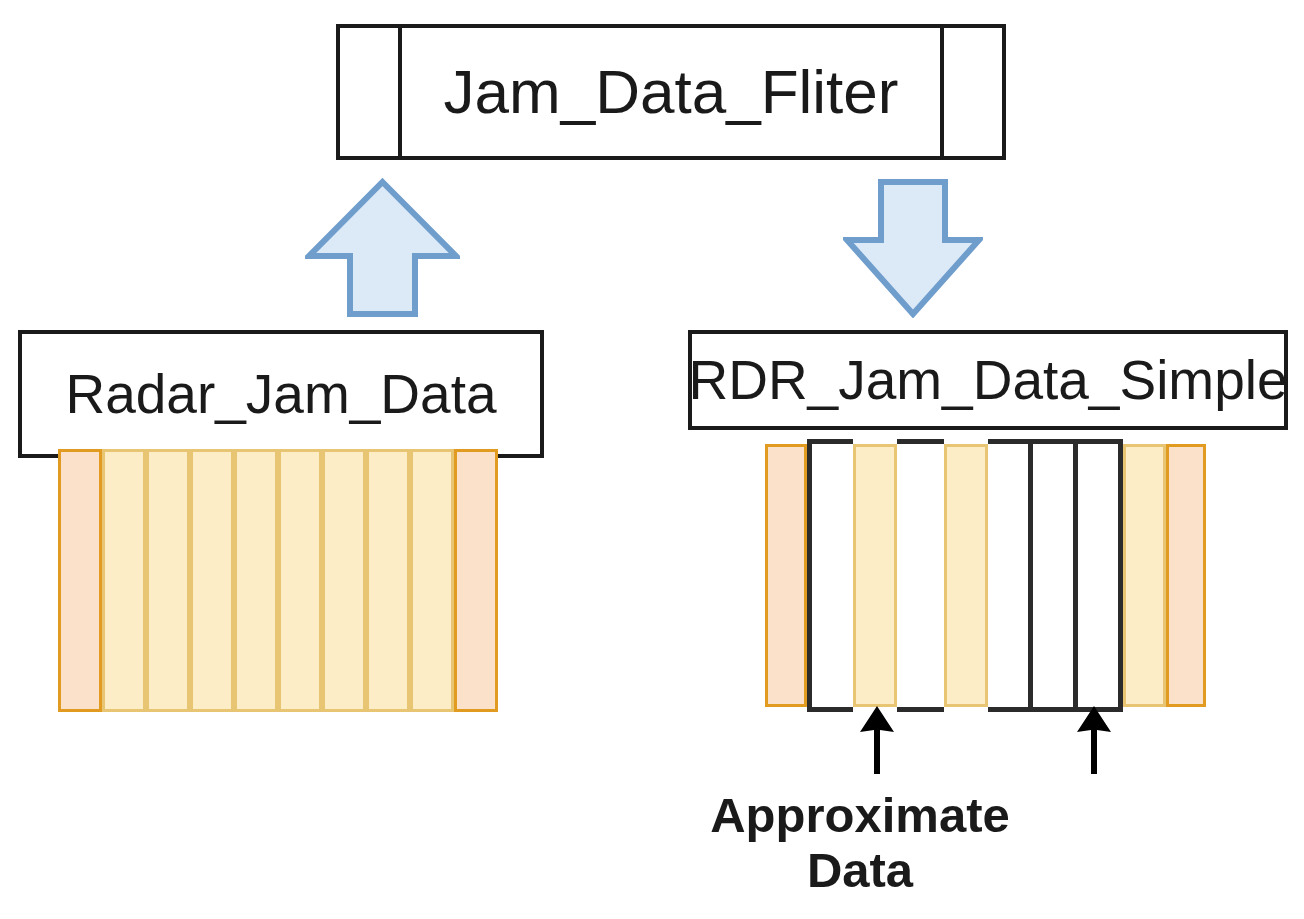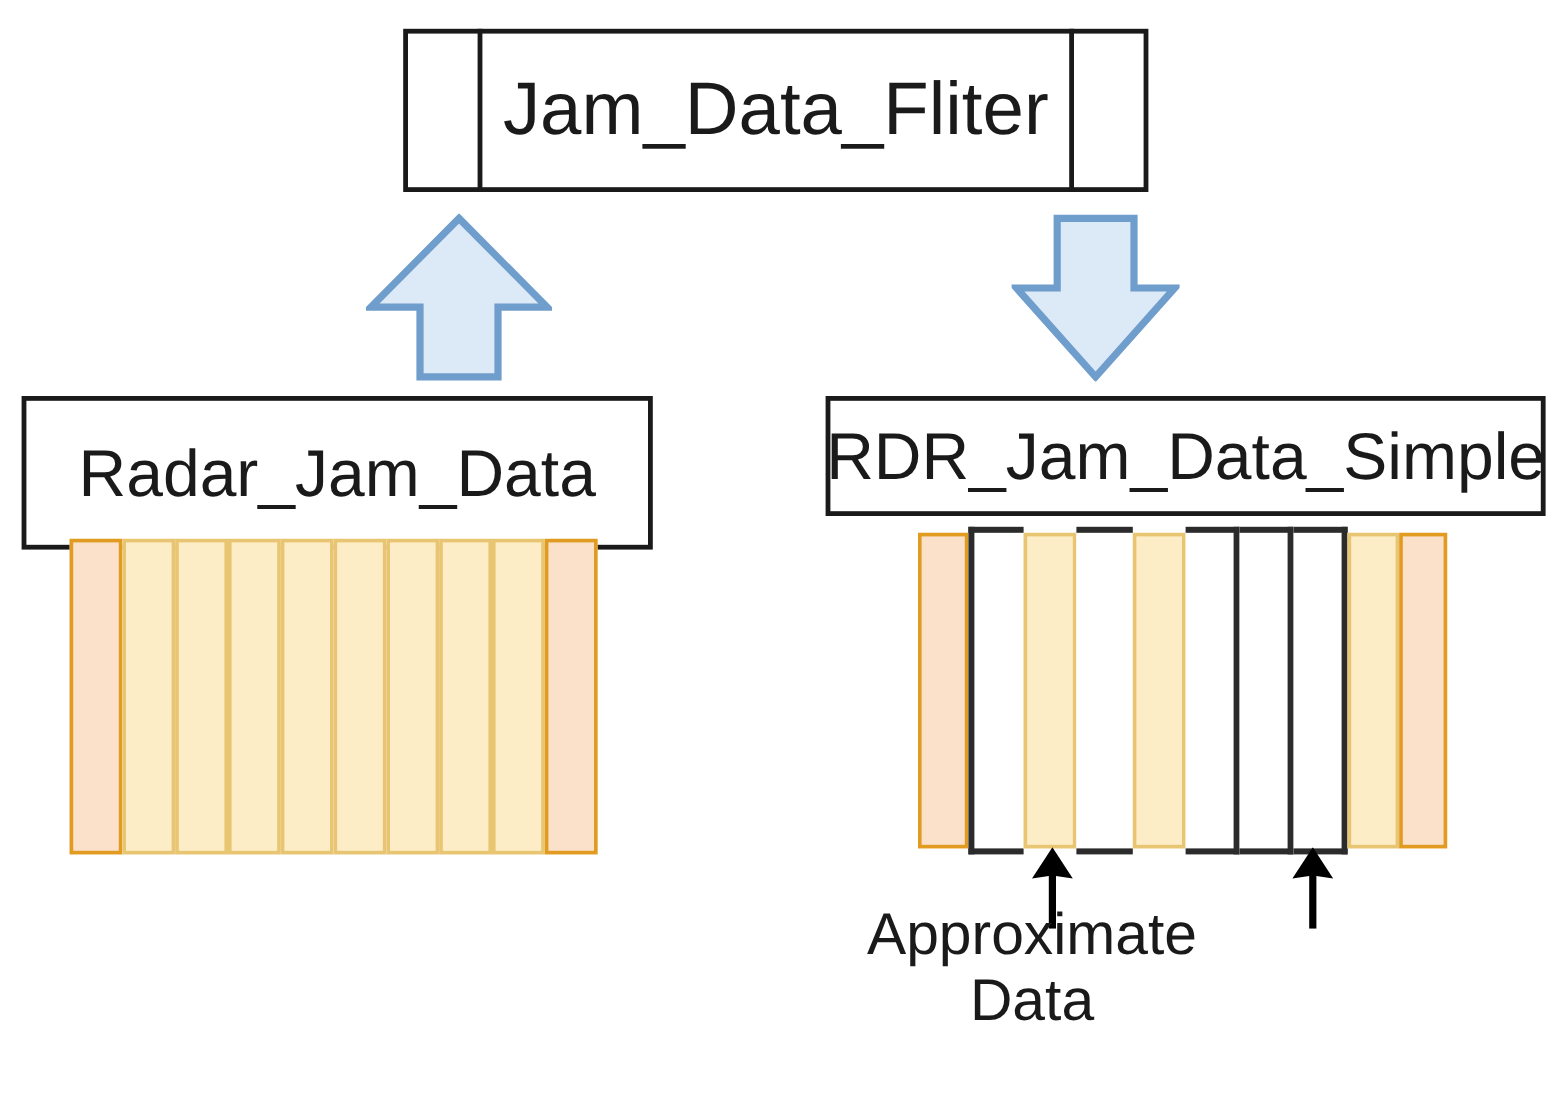--- a/index.html
+++ b/index.html
@@ -32,21 +32,21 @@
   }
   .node-label {
     color: #1a1a1a;
     line-height: 1;
     white-space: nowrap;
   }
   
   #filter-box {
     left: 336px;
     top: 24px;
-    width: 621px;
+    width: 670px;
     height: 136px;
   }
   #filter-box .cell-divider {
     position: absolute;
     top: -4px;
     bottom: -4px;
     width: 4px;
     background: #1a1a1a;
   }
   #filter-box .cell-divider.left  { left: 58px; }
@@ -147,22 +147,23 @@
   .callout-label {
     position: absolute;
     color: #1a1a1a;
     font-size: 49px;
     line-height: 1.12;
     text-align: center;
     white-space: pre-line;
   }
   #label-approx {
     left: 700px;
-    top: 752px;
+    top: 788px;
     width: 320px;
+    font-weight: bold;
   }
   #label-na {
     left: 1040px;
     top: 788px;
     width: 110px;
   }
 </style>
 </head>
 <body>
 

